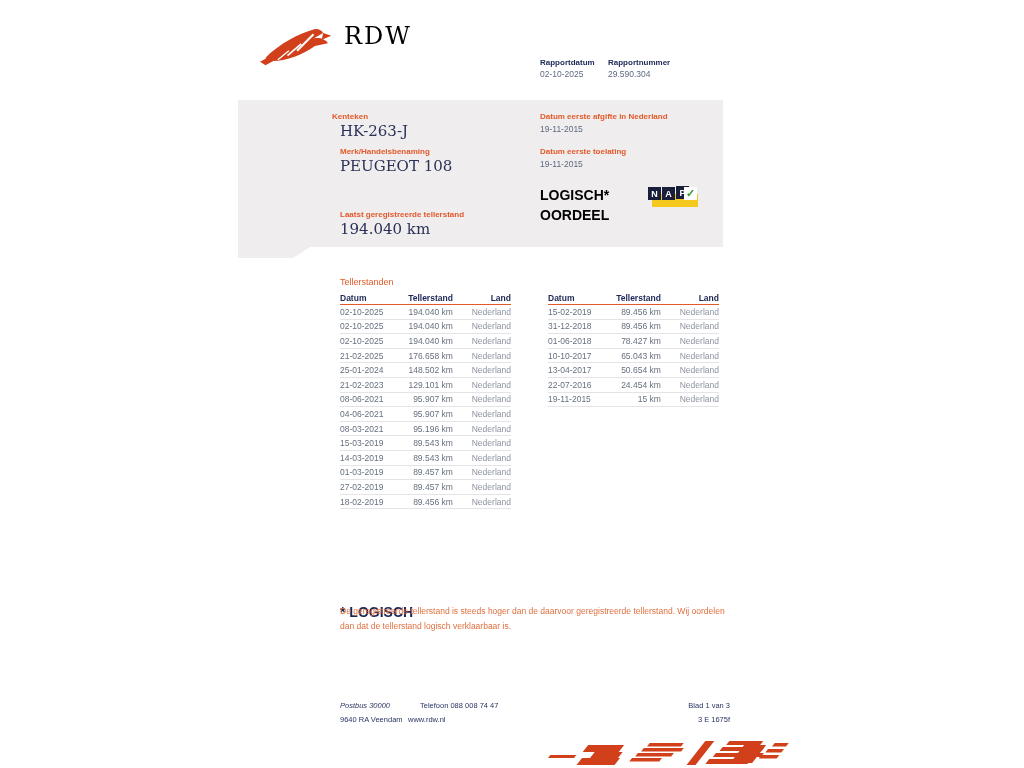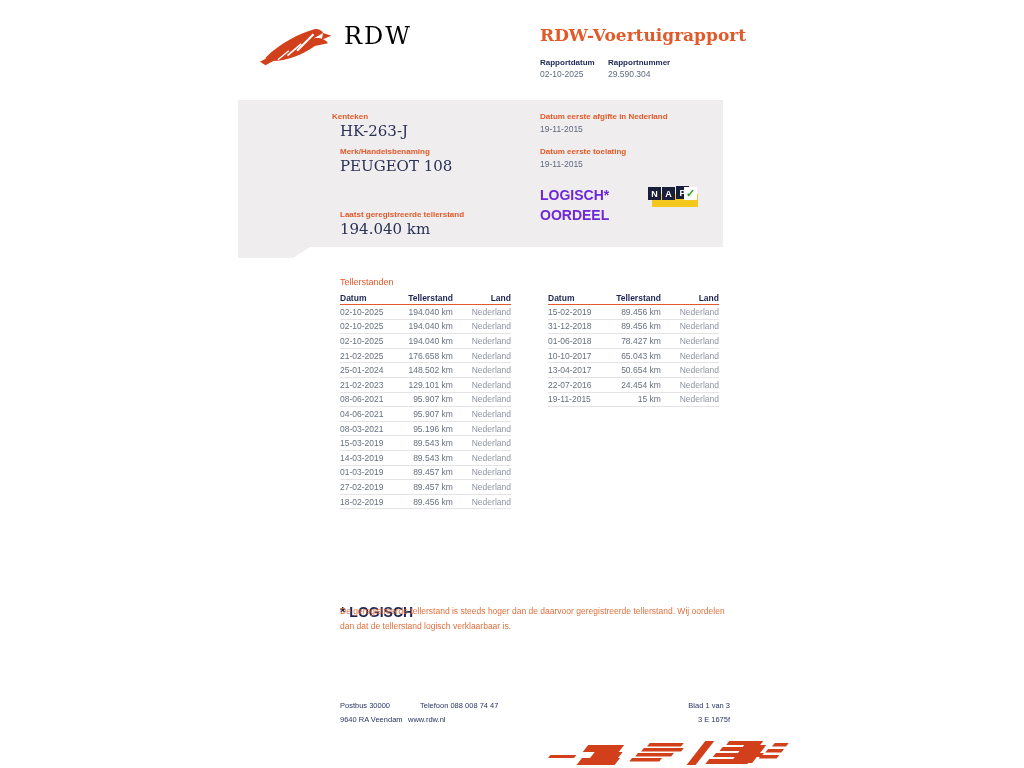--- a/index.html
+++ b/index.html
@@ -15,21 +15,21 @@
                 font-weight:bold;font-size:17px;color:#e2592a;}
   .meta-label{position:absolute;top:58px;font-size:8px;font-weight:bold;color:#222c5a;}
   .meta-value{position:absolute;top:69px;font-size:8.5px;color:#5f6a80;}
 
   
   .panel{position:absolute;left:238px;top:100px;width:485px;height:158px;background:#efeded;
          clip-path:polygon(0 0,485px 0,485px 147px,72px 147px,55px 158px,0 158px);}
   .lbl{position:absolute;font-size:8px;font-weight:bold;color:#e2592a;}
   .val-serif{position:absolute;font-family:"DejaVu Serif","Liberation Serif",serif;font-size:15px;color:#2a3157;}
   .val-small{position:absolute;font-size:8.5px;color:#5f6a80;}
-  .oordeel{position:absolute;left:540px;top:185px;font-size:14px;font-weight:bold;color:#6d28d9;line-height:20px;}
+  .oordeel{position:absolute;left:540px;top:185px;font-size:14px;font-weight:bold;color:#000000;line-height:20px;}
 
   
   .nap{position:absolute;left:648px;top:186px;width:52px;height:24px;}
   .nap-yellow{position:absolute;left:4px;top:8px;width:46px;height:13px;background:#f4c81d;}
   .nap-box{position:absolute;top:1px;width:13px;height:13px;background:#191f3a;color:#ffffff;
            font-size:9px;font-weight:bold;display:flex;align-items:center;justify-content:center;}
   .nap-check{position:absolute;left:36px;top:1px;width:13px;height:13px;background:#ffffff;color:#33a02c;
              font-size:11px;font-weight:bold;display:flex;align-items:center;justify-content:center;}
 
   
@@ -68,21 +68,20 @@
       <path d="M4 58 L26 46 L34 51 L12 63 Z" fill="#d2401b"></path>
       <path d="M12 52 C32 32 62 16 82 11 C88 9 94 12 96 16 L82 24 C90 22 100 25 103 31 L84 35 C68 47 42 57 22 57 C17 57 14 55 12 52 Z" fill="#d2401b"></path>
       <path d="M96 16 L108 20 L94 26 Z" fill="#d2401b"></path>
       <path d="M58 42 L82 18" stroke="#ffffff" stroke-width="3" fill="none"></path>
       <path d="M44 49 L64 32" stroke="#ffffff" stroke-width="2.5" fill="none"></path>
       <path d="M30 55 L46 42" stroke="#ffffff" stroke-width="2" fill="none"></path>
     </svg>
     <span class="logo-text">RDW</span>
   </div>
 
-  <div class="report-title">RDW-Voertuigrapport</div>
   <div class="meta-label" style="left:540px;">Rapportdatum</div>
   <div class="meta-label" style="left:608px;">Rapportnummer</div>
   <div class="meta-value" style="left:540px;">02-10-2025</div>
   <div class="meta-value" style="left:608px;">29.590.304</div>
 
   <div class="panel"></div>
 
   <div class="lbl" style="left:332px;top:112px;">Kenteken</div>
   <div class="val-serif" style="left:340px;top:122px;">HK-263-J</div>
   <div class="lbl" style="left:340px;top:147px;">Merk/Handelsbenaming</div>
@@ -231,21 +230,21 @@
           <span class="c0">19-11-2015</span>
           <span class="c1">15 km</span>
           <span class="c2">Nederland</span>
         </div>
       </div>
   </div>
 
   <div class="footnote-head">* LOGISCH</div>
   <div class="footnote-text">De geregistreerde tellerstand is steeds hoger dan de daarvoor geregistreerde tellerstand. Wij oordelen dan dat de tellerstand logisch verklaarbaar is.</div>
 
-  <div class="ftr" style="left:340px;top:701px;">Postbus 30000</div>
+  <div class="ftr" style="left:340px;top:701px;font-style:italic;">Postbus 30000</div>
   <div class="ftr" style="left:340px;top:715px;">9640 RA Veendam</div>
   <div class="ftr" style="left:420px;top:701px;">Telefoon 088 008 74 47</div>
   <div class="ftr" style="left:408px;top:715px;">www.rdw.nl</div>
   <div class="ftr r" style="left:630px;top:701px;width:100px;">Blad 1 van 3</div>
   <div class="ftr r" style="left:630px;top:715px;width:100px;">3 E 1675f</div>
 
   <div class="bottom-art">
     <svg width="270" height="33" viewBox="0 0 270 33">
       <g fill="#d2401b" transform="skewX(-38)">
         <rect x="28" y="20" width="26" height="3"></rect>

